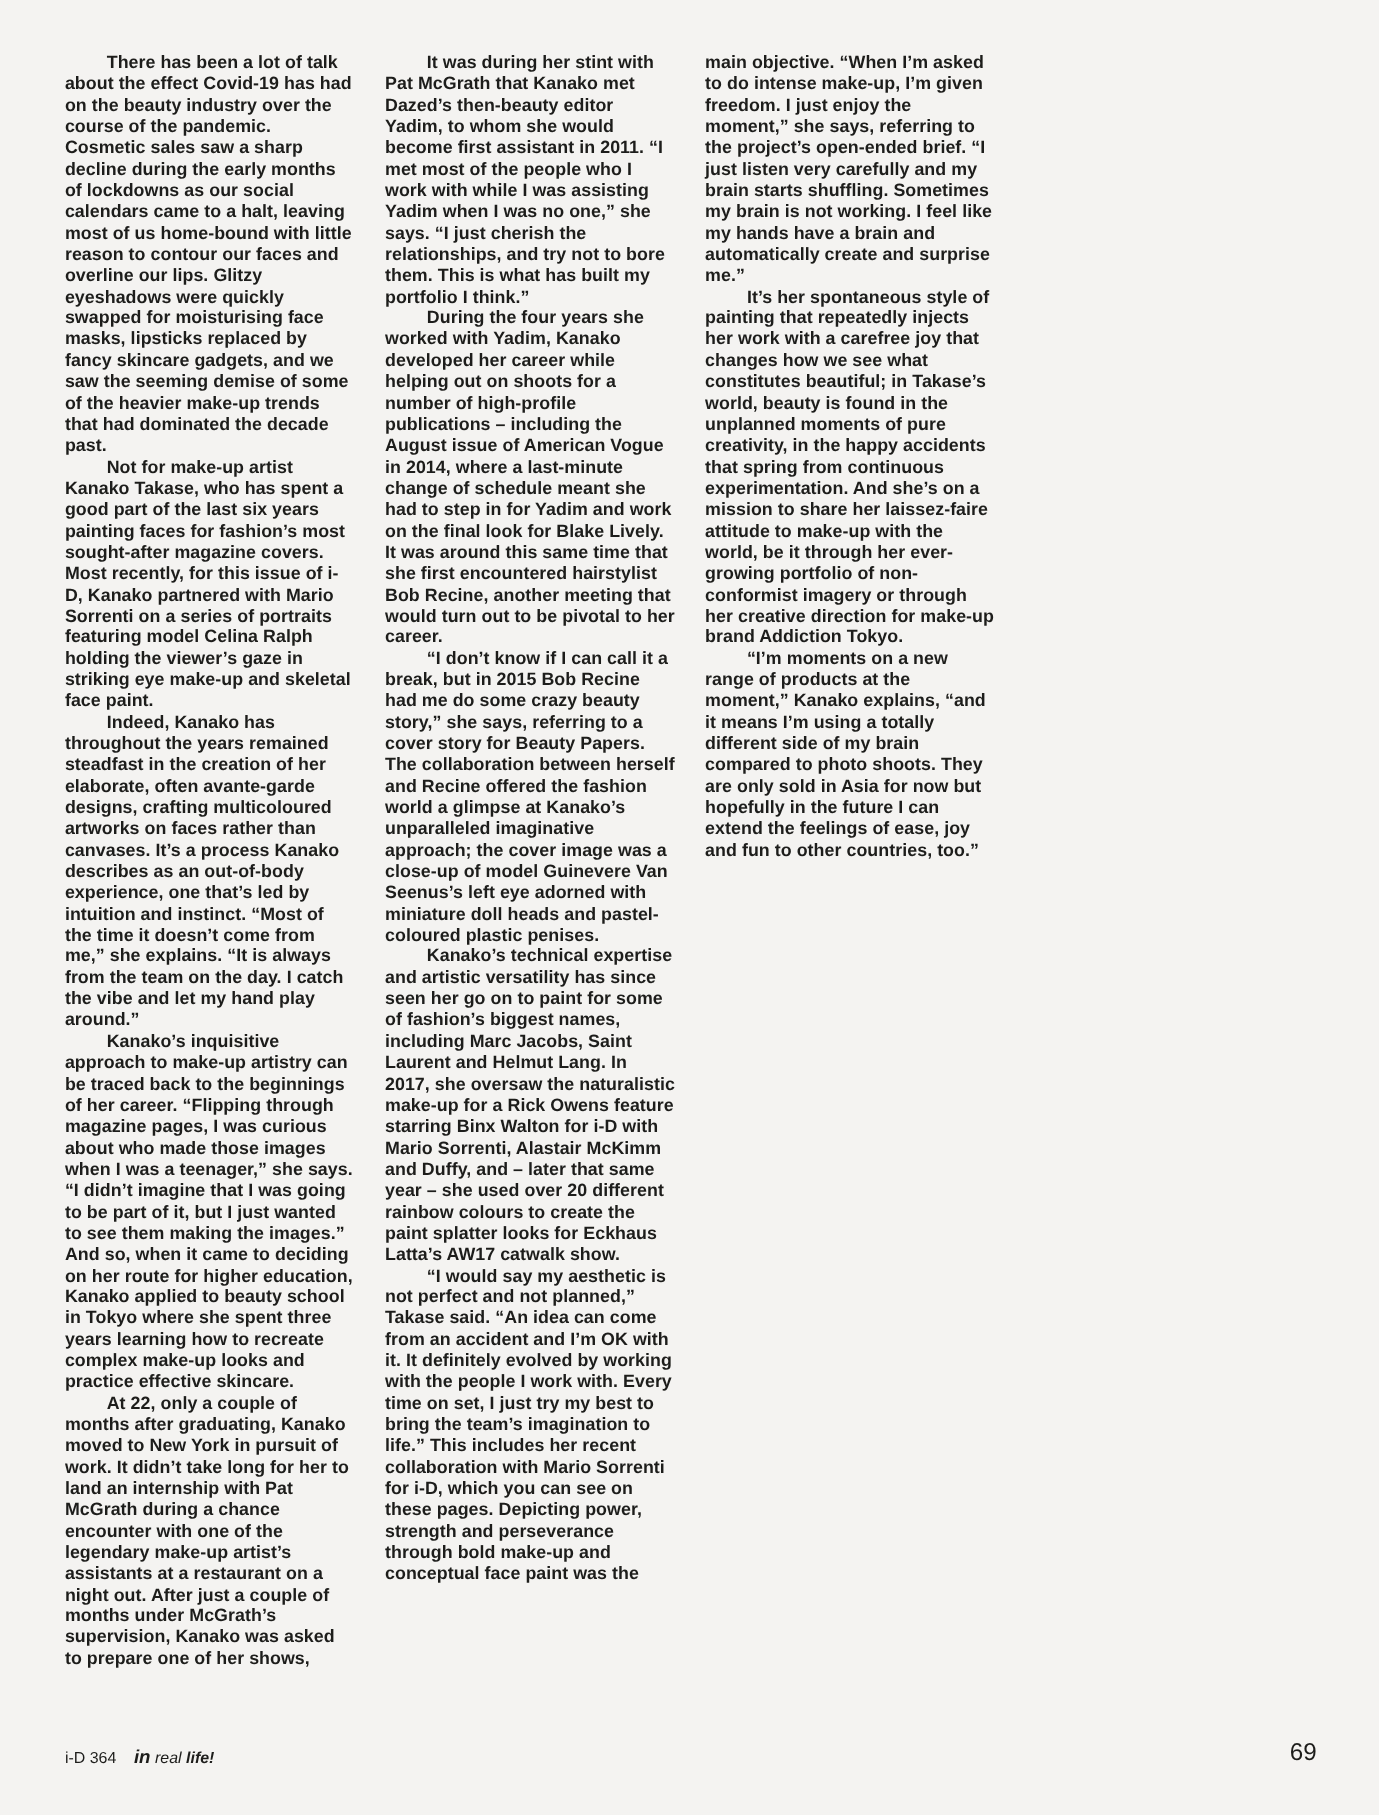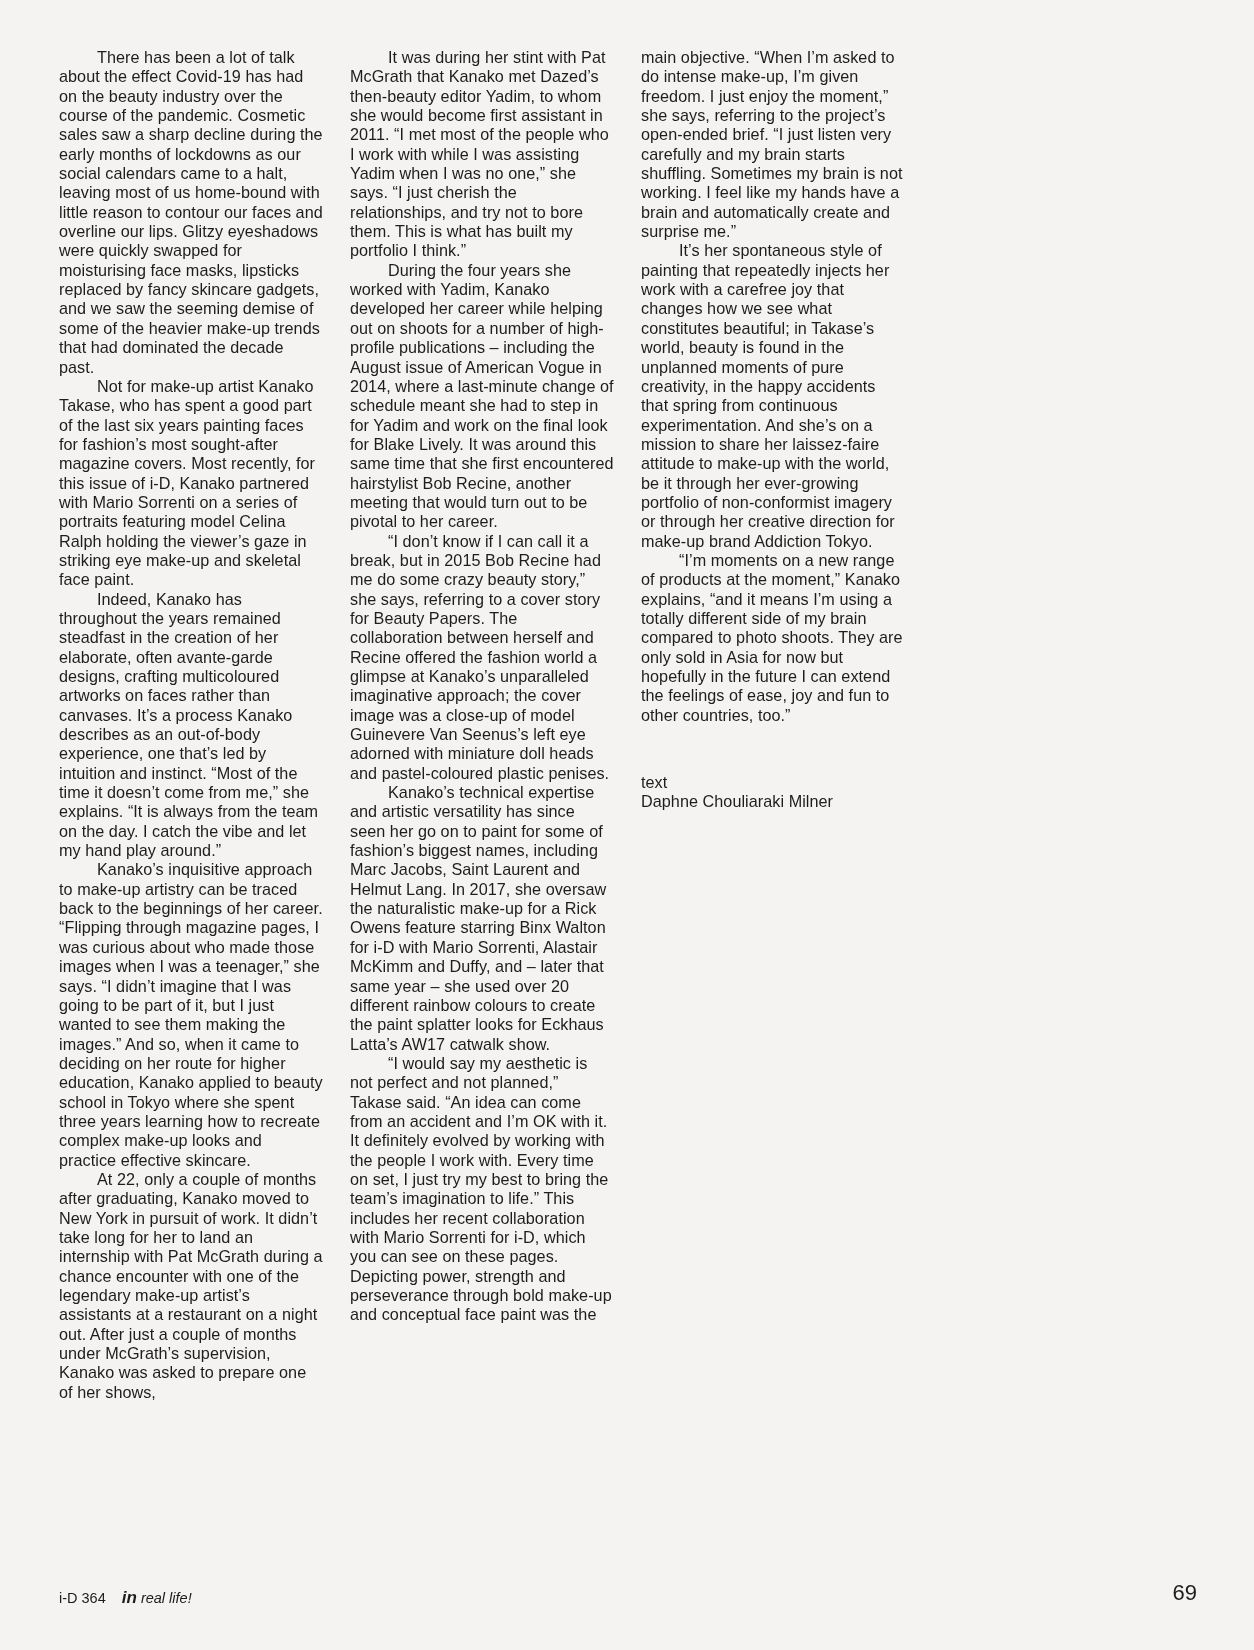--- a/index.html
+++ b/index.html
@@ -21,37 +21,37 @@
     top: 48px;
     width: 264px;
     font-size: 16.2px;
     line-height: 19.35px;
     letter-spacing: 0.05px;
     text-align: left;
   }
   #col1 { left: 59px; }
   #col2 { left: 350px; }
   #col3 { left: 641px; }
-  .para { margin: 0; }
+  .para { margin: 0; font-weight: bold; }
   .para.indent { text-indent: 38px; }
   .credit { margin-top: 48px; }
   .credit p { margin: 0; }
   .page-footer-left {
     position: absolute;
     left: 59px;
     top: 1589px;
     font-size: 14.5px;
     line-height: 18px;
     white-space: nowrap;
   }
   .footer-issue { font-style: normal; }
   .irl { margin-left: 16px; font-style: italic; }
   .irl-in { font-weight: 600; font-size: 17px; }
   .irl-real { font-weight: 400; }
-  .irl-life { font-weight: 400; }
+  .irl-life { font-weight: 700; }
   .page-number {
     position: absolute;
     right: 57px;
     top: 1578px;
     font-size: 22px;
     line-height: 30px;
     text-align: right;
   }
 </style>
 </head>
@@ -74,24 +74,20 @@
       <p class="para indent">During the four years she worked with Yadim, Kanako developed her career while helping out on shoots for a number of high-profile publications – including the August issue of American Vogue in 2014, where a last-minute change of schedule meant she had to step in for Yadim and work on the final look for Blake Lively. It was around this same time that she first encountered hairstylist Bob Recine, another meeting that would turn out to be pivotal to her career.</p>
       <p class="para indent">“I don’t know if I can call it a break, but in 2015 Bob Recine had me do some crazy beauty story,” she says, referring to a cover story for Beauty Papers. The collaboration between herself and Recine offered the fashion world a glimpse at Kanako’s unparalleled imaginative approach; the cover image was a close-up of model Guinevere Van Seenus’s left eye adorned with miniature doll heads and pastel-coloured plastic penises.</p>
       <p class="para indent">Kanako’s technical expertise and artistic versatility has since seen her go on to paint for some of fashion’s biggest names, including Marc Jacobs, Saint Laurent and Helmut Lang. In 2017, she oversaw the naturalistic make-up for a Rick Owens feature starring Binx Walton for i-D with Mario Sorrenti, Alastair McKimm and Duffy, and – later that same year – she used over 20 different rainbow colours to create the paint splatter looks for Eckhaus Latta’s AW17 catwalk show.</p>
       <p class="para indent">“I would say my aesthetic is not perfect and not planned,” Takase said. “An idea can come from an accident and I’m OK with it. It definitely evolved by working with the people I work with. Every time on set, I just try my best to bring the team’s imagination to life.” This includes her recent collaboration with Mario Sorrenti for i-D, which you can see on these pages. Depicting power, strength and perseverance through bold make-up and conceptual face paint was the</p>
     </section>
 
     <section class="col" id="col3">
       <p class="para">main objective. “When I’m asked to do intense make-up, I’m given freedom. I just enjoy the moment,” she says, referring to the project’s open-ended brief. “I just listen very carefully and my brain starts shuffling. Sometimes my brain is not working. I feel like my hands have a brain and automatically create and surprise me.”</p>
       <p class="para indent">It’s her spontaneous style of painting that repeatedly injects her work with a carefree joy that changes how we see what constitutes beautiful; in Takase’s world, beauty is found in the unplanned moments of pure creativity, in the happy accidents that spring from continuous experimentation. And she’s on a mission to share her laissez-faire attitude to make-up with the world, be it through her ever-growing portfolio of non-conformist imagery or through her creative direction for make-up brand Addiction Tokyo.</p>
       <p class="para indent">“I’m moments on a new range of products at the moment,” Kanako explains, “and it means I’m using a totally different side of my brain compared to photo shoots. They are only sold in Asia for now but hopefully in the future I can extend the feelings of ease, joy and fun to other countries, too.”</p>
-      <div class="credit">
-        <p>text</p>
-        <p>Daphne Chouliaraki Milner</p>
-      </div>
     </section>
 
   </main>
 
   <footer>
     <div class="page-footer-left">
       <span class="footer-issue">i-D 364</span><span class="irl"><span class="irl-in">in</span> <span class="irl-real">real</span> <span class="irl-life">life!</span></span>
     </div>
     <div class="page-number">69</div>
   </footer>

